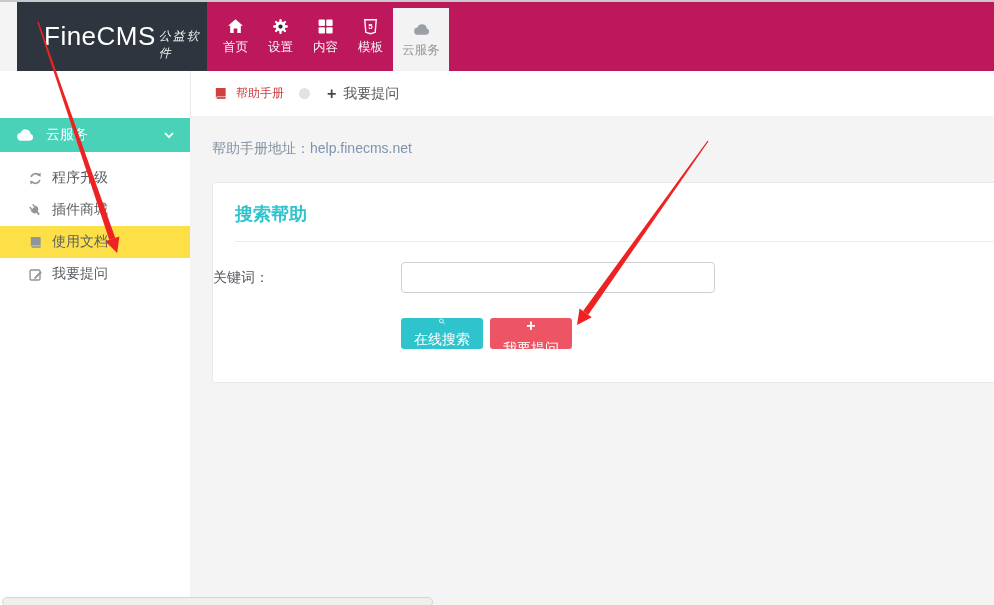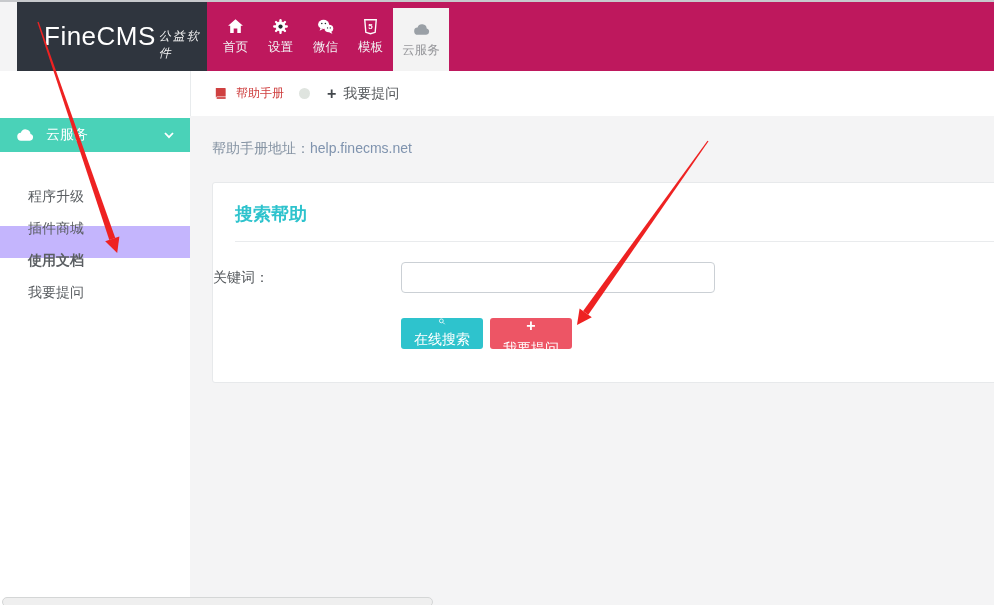--- a/index.html
+++ b/index.html
@@ -31,24 +31,24 @@
   
   .sidebar{position:absolute;left:0;top:71px;width:190px;height:534px;background:#fff;}
   .side-head{
     margin-top:47px;height:34px;background:#4ad2b8;color:#fff;display:flex;align-items:center;
     padding:0 16px;cursor:pointer;
   }
   .side-head .label{font-size:14px;margin-left:12px;}
   .side-head .chev{margin-left:auto;}
   .side-menu{list-style:none;margin:10px 0 0 0;padding:0;}
   .side-item{
-    height:32px;display:flex;padding-left:28px;gap:26px;
-    font-size:14px;color:#5a5e62;cursor:pointer;flex-direction:column;
-  }
-  .side-item.active{background:#c4b5fd;font-weight:bold;}
+    height:32px;display:flex;align-items:center;padding-left:28px;gap:9px;
+    font-size:14px;color:#5a5e62;cursor:pointer;
+  }
+  .side-item.active{background:#fde047;}
   
   .breadcrumb{
     position:absolute;left:190px;top:71px;width:804px;height:45px;background:#fff;
     border-left:1px solid #e8ebed;box-sizing:border-box;
     display:flex;align-items:center;padding-left:22px;
   }
   .crumb-title{color:#cf4040;font-size:12px;margin-left:8px;cursor:pointer;}
   .crumb-dot{width:11px;height:11px;border-radius:50%;background:#dfe4df;margin-left:15px;}
   .crumb-plus{color:#42474c;font-weight:700;font-size:16px;margin-left:17px;}
   .crumb-action{color:#55585b;font-size:14px;margin-left:7px;cursor:pointer;}
@@ -113,36 +113,32 @@
           <rect x="1" y="6.9" width="14" height="2.2" rx="1"></rect>
           <rect x="6.9" y="1" width="2.2" height="14" rx="1" transform="rotate(45 8 8)"></rect>
           <rect x="1" y="6.9" width="14" height="2.2" rx="1" transform="rotate(45 8 8)"></rect>
           <circle cx="8" cy="8" r="4.6"></circle>
         </g>
         <circle cx="8" cy="8" r="2" fill="#262a31"></circle>
       </svg>
       <span>设置</span>
     </div>
 
-
     <div class="nav-item">
       <svg class="ico" viewBox="0 0 16 16">
         <g fill="#fff">
-          <ellipse cx="6.2" cy="6" rx="5.2" ry="4.3"></ellipse>
-          <path d="M3.4 9.2 L2.5 12 L5.6 10.4 Z"></path>
-          <ellipse cx="11.2" cy="9.9" rx="4.1" ry="3.5"></ellipse>
-          <path d="M13.3 12.7 L14.5 14.8 L11.4 13.7 Z"></path>
+          <rect x="1.5" y="1.5" width="6" height="6" rx="1"></rect>
+          <rect x="8.7" y="1.5" width="6" height="6" rx="1"></rect>
+          <rect x="1.5" y="8.7" width="6" height="6" rx="1"></rect>
+          <rect x="8.7" y="8.7" width="6" height="6" rx="1"></rect>
         </g>
-        <circle cx="4.5" cy="5.2" r=".75" fill="#262a31"></circle>
-        <circle cx="7.9" cy="5.2" r=".75" fill="#262a31"></circle>
-        <circle cx="9.9" cy="9.3" r=".6" fill="#262a31"></circle>
-        <circle cx="12.5" cy="9.3" r=".6" fill="#262a31"></circle>
-      </svg>
-      <span>微信</span>
-    </div>
+      </svg>
+      <span>内容</span>
+    </div>
+
 
     <div class="nav-item">
       <svg class="ico" viewBox="0 0 16 16">
         <path d="M2.6 1.6 h10.8 l-1 11.9 L8 14.8 3.6 13.5 Z" fill="none" stroke="#fff" stroke-width="1.3"></path>
         <text x="8" y="10.6" font-size="7.5" fill="#fff" text-anchor="middle" font-weight="bold" font-family="Liberation Sans, sans-serif">5</text>
       </svg>
       <span>模板</span>
     </div>
 
 

